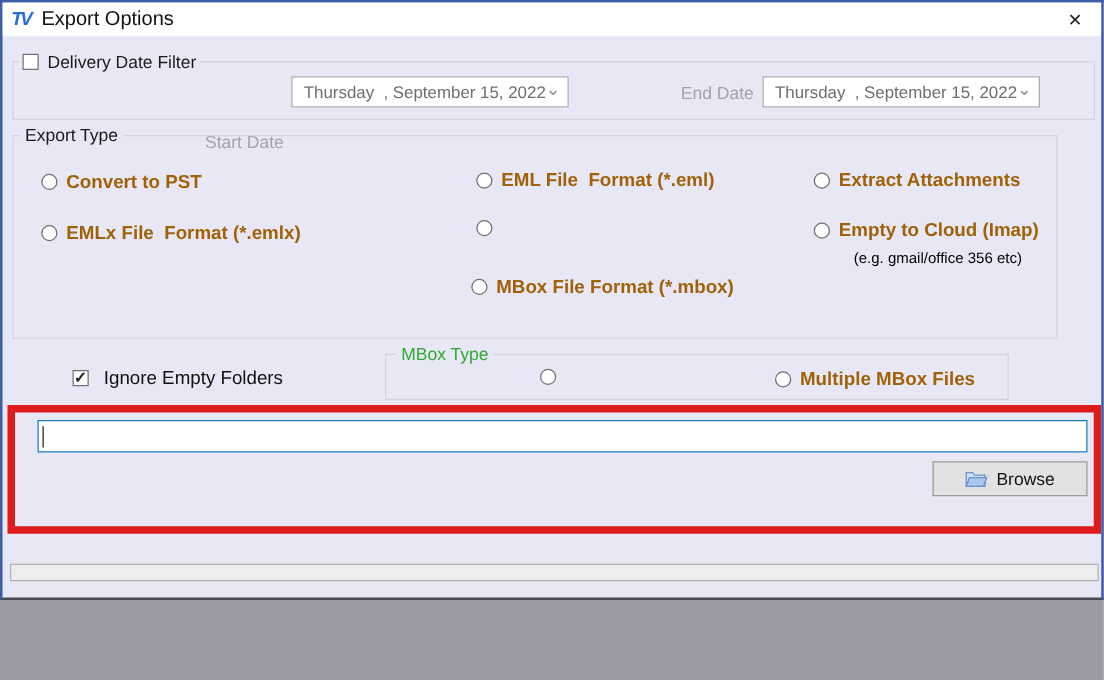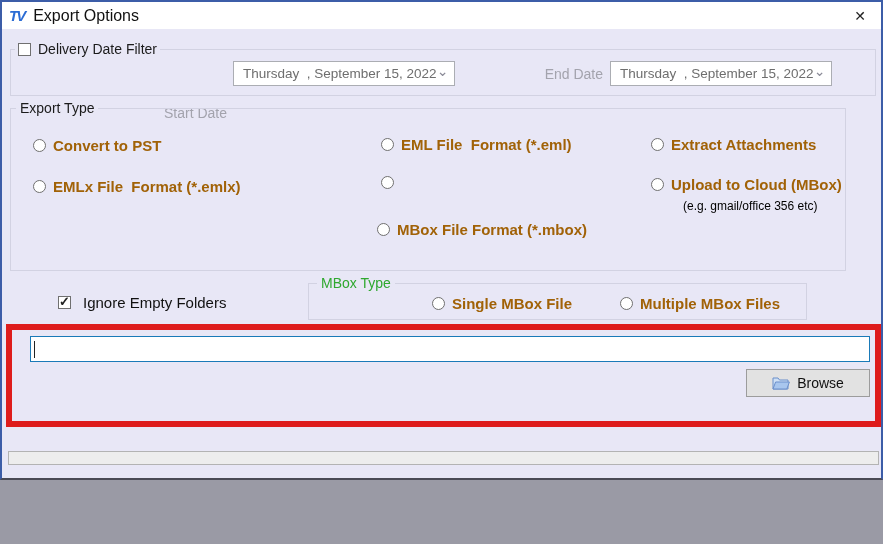--- a/index.html
+++ b/index.html
@@ -133,37 +133,36 @@
     <span class="radio"></span>
     <span class="ropt">MBox File Format (*.mbox)</span>
   </div>
 
   <div class="row" style="left:649px; top:134px;">
     <span class="radio"></span>
     <span class="ropt">Extract Attachments</span>
   </div>
   <div class="row" style="left:649px; top:174px;">
     <span class="radio"></span>
-    <span class="ropt">Upload to Cloud (MBox)</span>
+    <span class="ropt">Empty to Cloud (Imap)</span>
   </div>
   <div class="note" style="left:681px; top:197px;">(e.g. gmail/office 356 etc)</div>
 
   <div class="row" style="left:56px; top:292px;">
     <span class="checkbox">
       <span class="checkmark">✓</span>
     </span>
     <span class="plain-label" style="margin-left:5px;">Ignore Empty Folders</span>
   </div>
 
   <div class="grp" style="left:306px; top:281px; width:499px; height:37px;"></div>
   <span class="grp-label green" style="left:315px; top:274px;">MBox Type</span>
 
   <div class="row" style="left:430px; top:293px;">
     <span class="radio"></span>
-    <span class="ropt">Single MBox File</span>
   </div>
   <div class="row" style="left:618px; top:293px;">
     <span class="radio"></span>
     <span class="ropt">Multiple MBox Files</span>
   </div>
 
   <input class="path-input" type="text" value="" style="">
   <div class="caret"></div>
 
   <div class="btn browse-btn">

